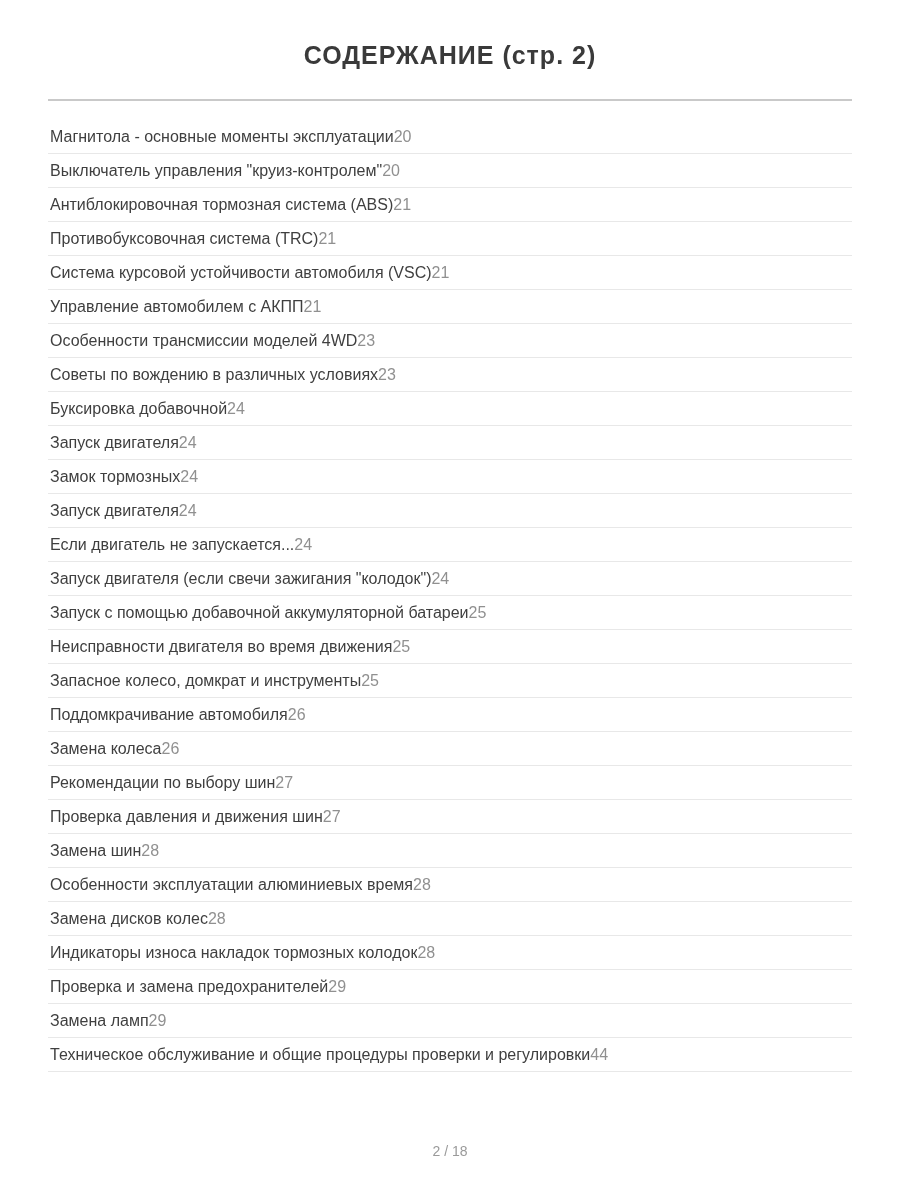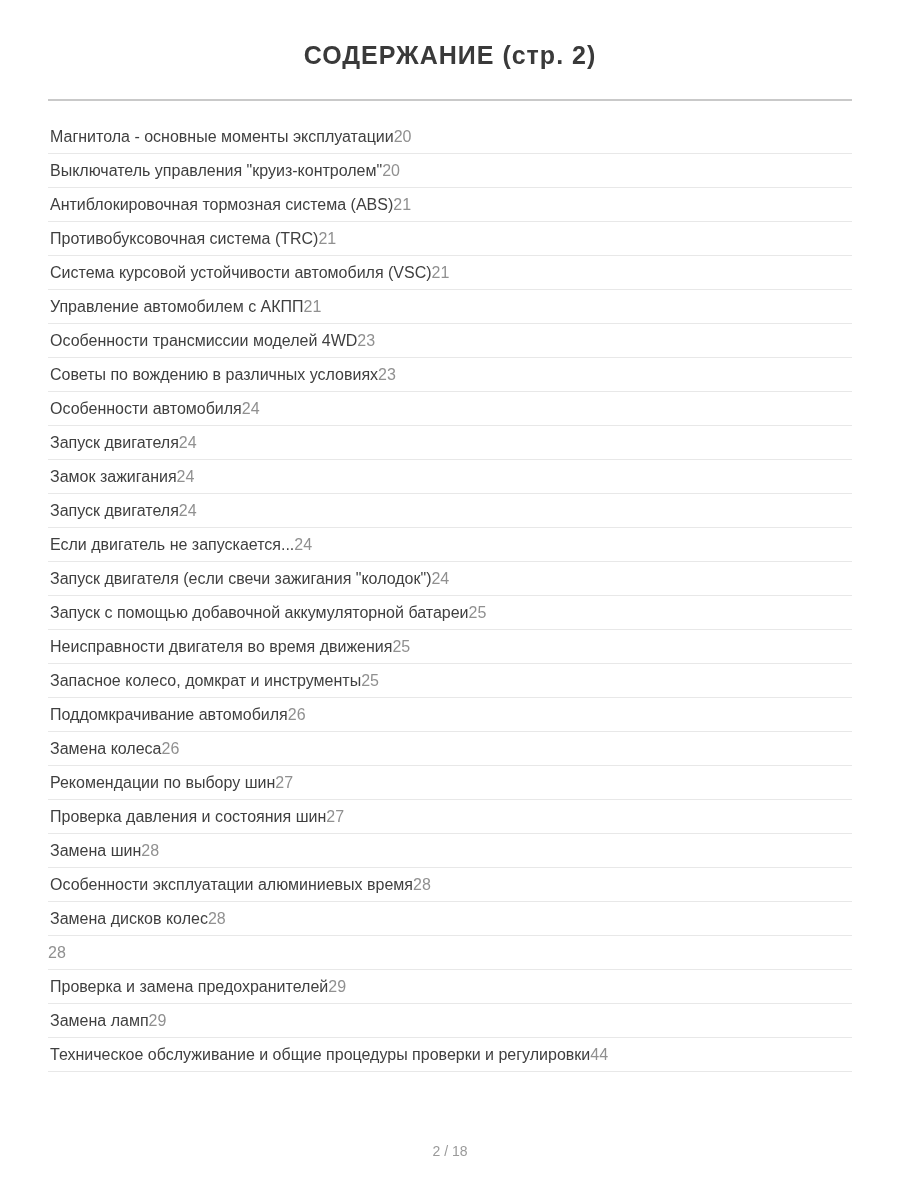--- a/index.html
+++ b/index.html
@@ -117,31 +117,31 @@
     <span class="toc-label">Особенности трансмиссии моделей 4WD</span>
     <span class="toc-page">23</span>
   </li>
 
   <li class="toc-row">
     <span class="toc-label">Советы по вождению в различных условиях</span>
     <span class="toc-page">23</span>
   </li>
 
   <li class="toc-row">
-    <span class="toc-label">Особенности автомобиля</span>
+    <span class="toc-label">Буксировка добавочной</span>
     <span class="toc-page">24</span>
   </li>
 
   <li class="toc-row">
     <span class="toc-label">Запуск двигателя</span>
     <span class="toc-page">24</span>
   </li>
 
   <li class="toc-row">
-    <span class="toc-label">Замок зажигания</span>
+    <span class="toc-label">Замок тормозных</span>
     <span class="toc-page">24</span>
   </li>
 
   <li class="toc-row">
     <span class="toc-label">Запуск двигателя</span>
     <span class="toc-page">24</span>
   </li>
 
   <li class="toc-row">
     <span class="toc-label">Если двигатель не запускается...</span>
@@ -177,40 +177,41 @@
     <span class="toc-label">Замена колеса</span>
     <span class="toc-page">26</span>
   </li>
 
   <li class="toc-row">
     <span class="toc-label">Рекомендации по выбору шин</span>
     <span class="toc-page">27</span>
   </li>
 
   <li class="toc-row">
-    <span class="toc-label">Проверка давления и состояния шин</span>
+    <span class="toc-label">Проверка давления и движения шин</span>
     <span class="toc-page">27</span>
   </li>
 
   <li class="toc-row">
     <span class="toc-label">Замена шин</span>
     <span class="toc-page">28</span>
   </li>
 
   <li class="toc-row">
     <span class="toc-label">Особенности эксплуатации алюминиевых время</span>
     <span class="toc-page">28</span>
   </li>
 
   <li class="toc-row">
     <span class="toc-label">Замена дисков колес</span>
     <span class="toc-page">28</span>
   </li>
 
   <li class="toc-row">
+    <span class="toc-label">Индикаторы износа накладок тормозных колодок</span>
     <span class="toc-page">28</span>
   </li>
 
   <li class="toc-row">
     <span class="toc-label">Проверка и замена предохранителей</span>
     <span class="toc-page">29</span>
   </li>
 
   <li class="toc-row">
     <span class="toc-label">Замена ламп</span>

